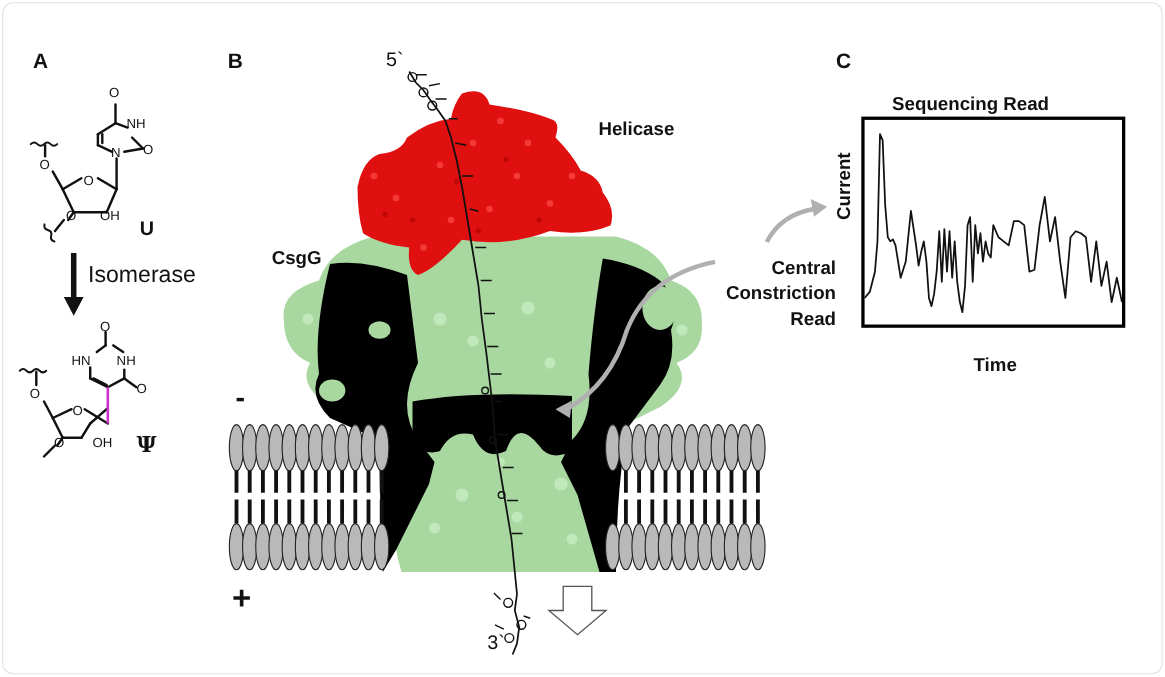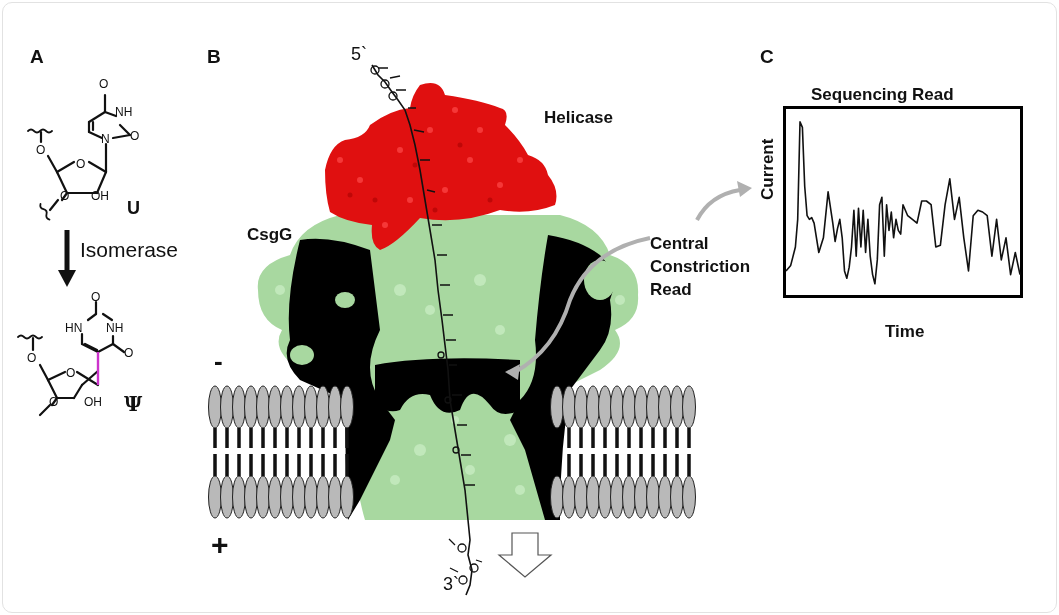--- a/index.html
+++ b/index.html
@@ -237,21 +237,21 @@
   <path d="M650 238 Q590 250 570 300 Q555 350 515 372" stroke="#b0b0b0" stroke-width="4" fill="none"></path>
   <polygon points="505,372 520,364 518,380" fill="#b0b0b0"></polygon>
   <path d="M697 220 Q710 195 740 190" stroke="#b0b0b0" stroke-width="4" fill="none"></path>
   <polygon points="752,188 737,181 740,197" fill="#b0b0b0"></polygon>
 </svg>
 
 <div class="abs" style="left:351px;top:44px;font-size:18px;color:#111;">5`</div>
 <div class="abs" style="left:443px;top:574px;font-size:18px;color:#111;">3`</div>
 <div class="lbl-bold" style="left:532px;top:108px;margin-left:12px;">Helicase</div>
 <div class="lbl-bold" style="left:247px;top:225px;">CsgG</div>
-<div class="abs" style="left:650px;top:232px;width:110px;text-align:left;font-weight:bold;font-size:17px;line-height:23px;color:#111;">
+<div class="abs" style="left:650px;top:232px;width:110px;text-align:right;font-weight:bold;font-size:17px;line-height:23px;color:#111;">
   <div>Central</div>
   <div>Constriction</div>
   <div>Read</div>
 </div>
 <div class="abs" style="left:214px;top:346px;font-weight:bold;font-size:26px;color:#111;">-</div>
 <div class="abs" style="left:211px;top:528px;font-weight:bold;font-size:30px;color:#111;">+</div>
 
 <div class="panel-label" style="left:760px;top:46px;">C</div>
 <div class="chart-title" style="left:811px;top:85px;">Sequencing Read</div>
 <div class="axis-lbl" style="left:758px;top:200px;transform:rotate(-90deg);transform-origin:left top;">Current</div>

